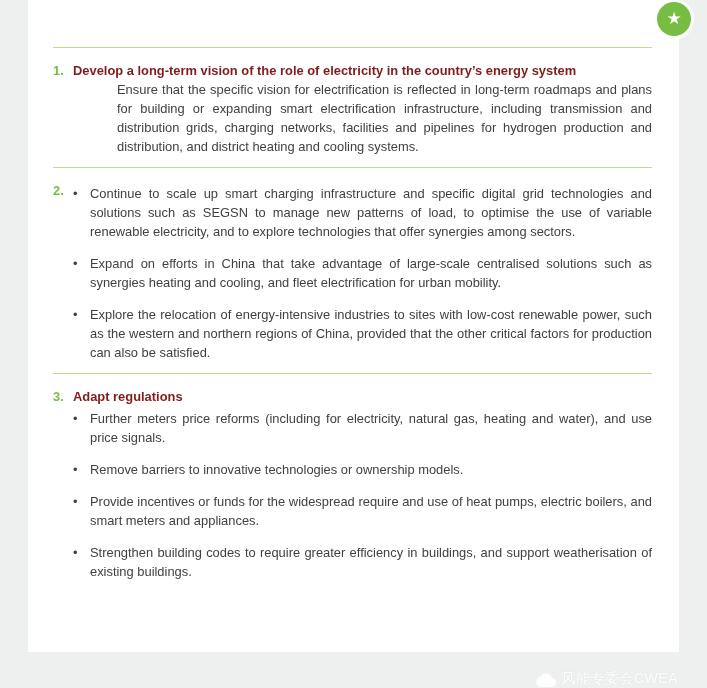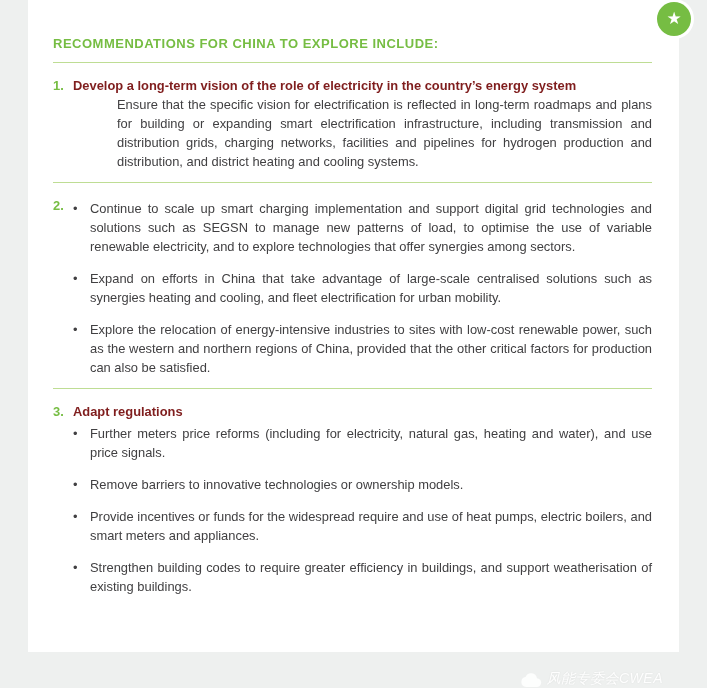--- a/index.html
+++ b/index.html
@@ -46,58 +46,57 @@
     background:#76bd43;
     display:flex; align-items:center; justify-content:center;
     box-shadow:0 0 0 3px #ffffff;
   }
   .star-glyph { color:#ffffff; font-size:17px; line-height:1; transform:translateY(-1px); }
 
   .footer {
     position:absolute; left:0; bottom:0;
     width:707px; height:36px;
     display:flex; align-items:flex-end; justify-content:flex-end;
-    padding-right:44px; gap:5px;font-style:italic;
+    padding-right:29px; gap:5px;
   }
   .watermark-text {
     color:rgba(255,255,255,0.95);
     font-size:14px;
     letter-spacing:0.5px;
     text-shadow:0 0 2px rgba(0,0,0,0.08);
   }
   .cloud-icon { display:inline-flex; opacity:0.95; }
 </style>
 </head>
 <body>
 
 <div class="page">
 
   <div class="content-box">
 
-    <div class="title">RECOMMENDATIONS FOR CHINA TO EXPLORE INCLUDE:</div>
 
     <hr class="sep">
 
     <div class="section">
       <div class="section-num">1.</div>
       <div class="section-content">
         <span class="section-heading">Develop a long-term vision of the role of electricity in the country’s energy system</span>
         <span class="section-body">Ensure that the specific vision for electrification is reflected in long-term roadmaps and plans for building or expanding smart electrification infrastructure, including transmission and distribution grids, charging networks, facilities and pipelines for hydrogen production and distribution, and district heating and cooling systems.</span>
       </div>
     </div>
 
     <hr class="sep">
 
     <div class="section">
       <div class="section-num">2.</div>
       <div class="section-content">
         <div class="bullets">
           <div class="bullet">
             <span class="bullet-dot">•</span>
-            <span class="bullet-text">Continue to scale up smart charging implementation and support digital grid technologies and solutions such as SEGSN to manage new patterns of load, to optimise the use of variable renewable electricity, and to explore technologies that offer synergies among sectors.</span>
+            <span class="bullet-text">Continue to scale up smart charging infrastructure and specific digital grid technologies and solutions such as SEGSN to manage new patterns of load, to optimise the use of variable renewable electricity, and to explore technologies that offer synergies among sectors.</span>
           </div>
           <div class="bullet">
             <span class="bullet-dot">•</span>
             <span class="bullet-text">Expand on efforts in China that take advantage of large-scale centralised solutions such as synergies heating and cooling, and fleet electrification for urban mobility.</span>
           </div>
           <div class="bullet">
             <span class="bullet-dot">•</span>
             <span class="bullet-text">Explore the relocation of energy-intensive industries to sites with low-cost renewable power, such as the western and northern regions of China, provided that the other critical factors for production can also be satisfied.</span>
           </div>
         </div>

